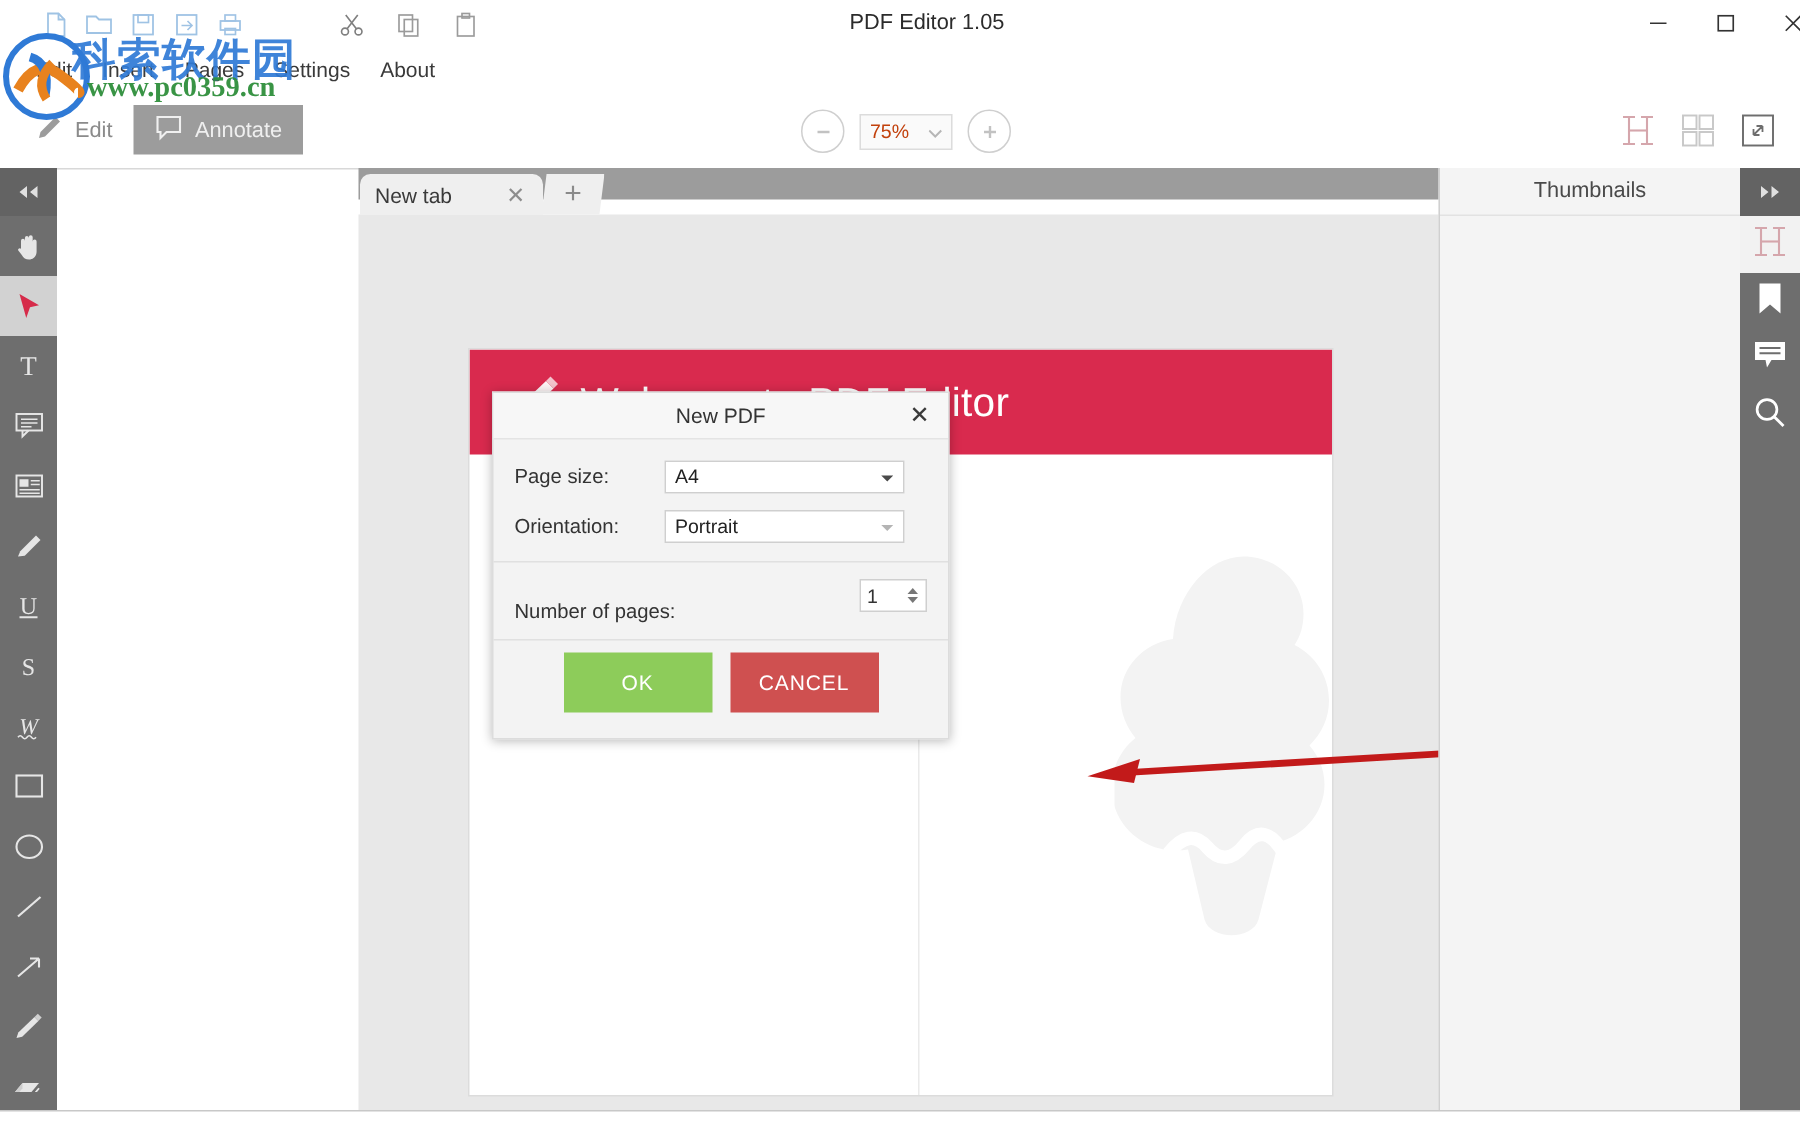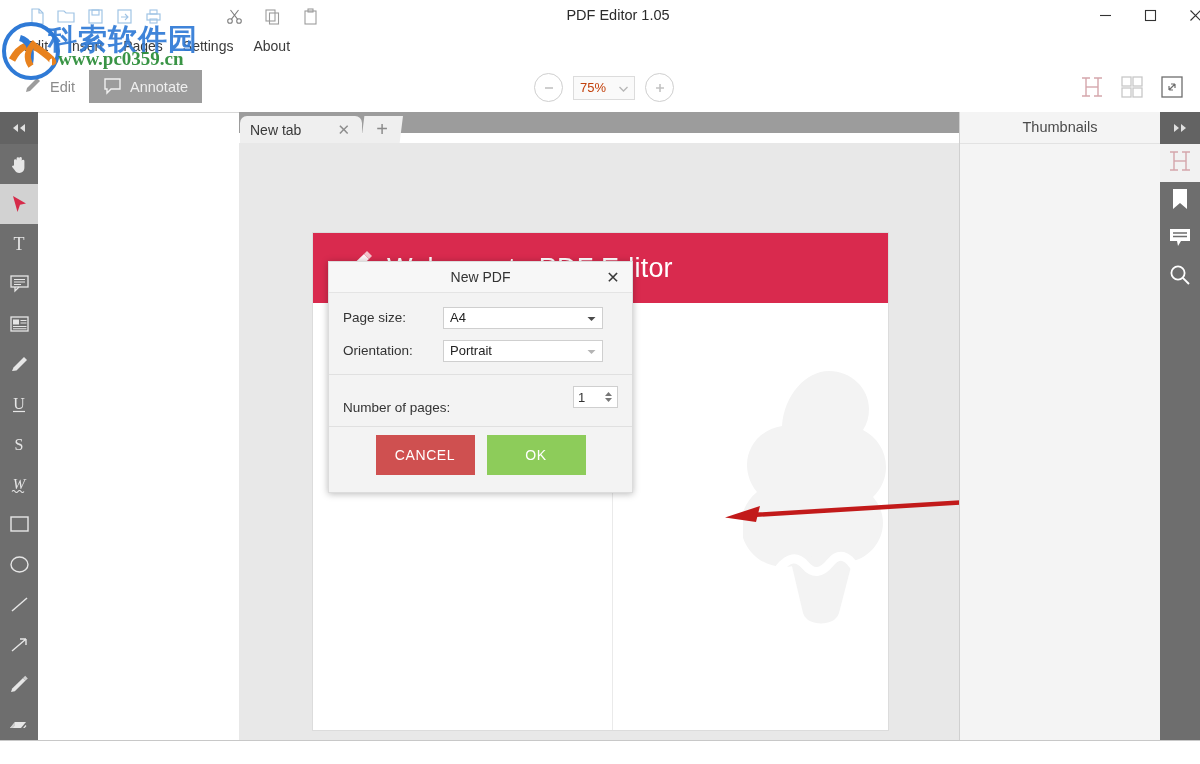--- a/index.html
+++ b/index.html
@@ -570,22 +570,22 @@
               <path d="M4.5 1L8 5H1z" fill="#777"></path>
               <path d="M4.5 11L1 7h7z" fill="#777"></path>
             </svg>
         </span>
       </div>
     </div>
 
     <div class="dsep"></div>
 
     <div class="dbtns">
+      <div class="dbtn ok">OK</div>
       <div class="dbtn cancel">CANCEL</div>
-      <div class="dbtn ok">OK</div>
     </div>
   </div>
 
   <div class="botstrip"></div>
 
   <div class="wm wm-logo">
     <svg width="58" height="58" viewBox="0 0 58 58">
       <circle cx="29" cy="29" r="27" fill="none" stroke="#2f7ad6" stroke-width="4"></circle>
       <path d="M10 38q12-22 28-10t12 12" fill="none" stroke="#e8821e" stroke-width="7"></path>
       <path d="M18 16q14 4 10 26" fill="none" stroke="#2f7ad6" stroke-width="6"></path>

